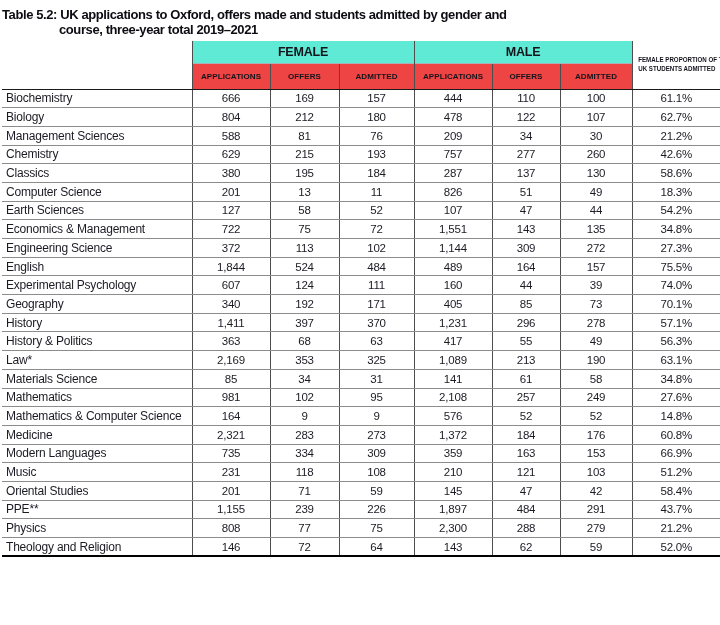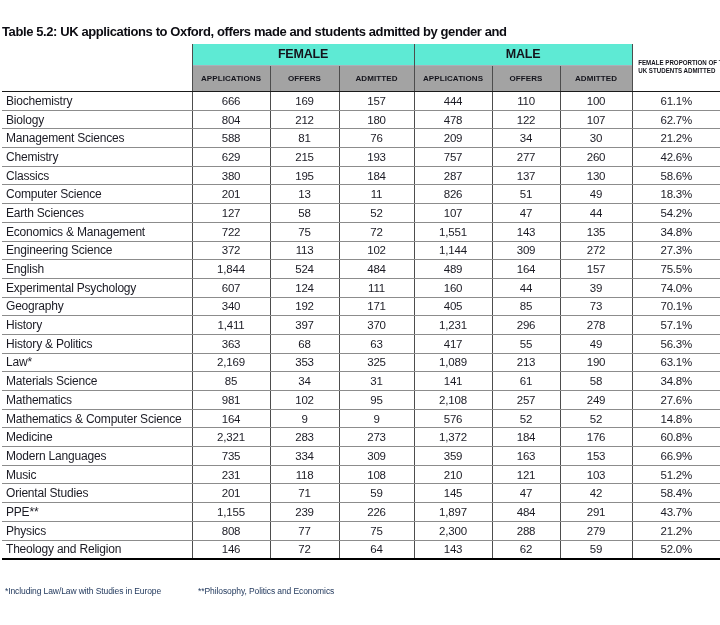--- a/index.html
+++ b/index.html
@@ -5,21 +5,21 @@
   * { margin: 0; padding: 0; box-sizing: border-box; }
   html, body { background: #ffffff; }
   body {
     width: 720px;
     height: 625px;
     font-family: "Liberation Sans", sans-serif;
     color: #1b1b24;
     position: relative;
     overflow: hidden;
   }
-  .page { padding: 25px 1px 0 2px; }
+  .page { padding: 8px 1px 0 2px; }
 
   .title {
     font-size: 13px;
     font-weight: 700;
     color: #0c0c12;
     letter-spacing: -0.4px;
     line-height: 14.5px;
   }
   .title .line2 { padding-left: 57px; }
 
@@ -48,21 +48,21 @@
     border-left: 1px solid #4d4d4d;
     border-right: 1px solid #4d4d4d;
     background: #5eead4;
   }
   th.blank { background: #ffffff; }
   th.sub {
     font-size: 8px;
     height: 26px;
     text-align: center;
     vertical-align: middle;
-    background: #a3a3a3;
+    background: #ef4444;
     border-left: 1px solid #4d4d4d;
     border-top: 1px solid #aab0b8;
     border-bottom: 1.5px solid #1a1a1a;
     letter-spacing: 0.1px;
   }
   th.sub:last-of-type { border-right: 1px solid #4d4d4d; }
   th.prop {
     background: #ffffff;
     border-left: 1px solid #4d4d4d;
     border-bottom: 1.5px solid #1a1a1a;
@@ -101,20 +101,21 @@
   }
   .footnotes .note2 { margin-left: 37px; }
 </style>
 </head>
 <body>
 
 <div class="page">
 
   <div class="title">
     <div class="line1">Table 5.2: UK applications to Oxford, offers made and students admitted by gender and</div>
+    <div class="line2">course, three-year total 2019–2021</div>
   </div>
 
   <table class="data">
     <colgroup>
       <col class="c-course">
         <col class="c-fapp">
         <col class="c-foff">
         <col class="c-fadm">
       <col class="c-mapp">
         <col class="c-moff">
@@ -388,17 +389,14 @@
           <td class="num">72</td>
           <td class="num">64</td>
           <td class="num">143</td>
           <td class="num">62</td>
           <td class="num">59</td>
           <td class="num">52.0%</td>
         </tr>
       </tbody>
   </table>
 
-  <div class="footnotes">
-    <span class="note1">*Including Law/Law with Studies in Europe</span><span class="note2">**Philosophy, Politics and Economics</span>
-  </div>
 
 </div>
 
 </body></html>

